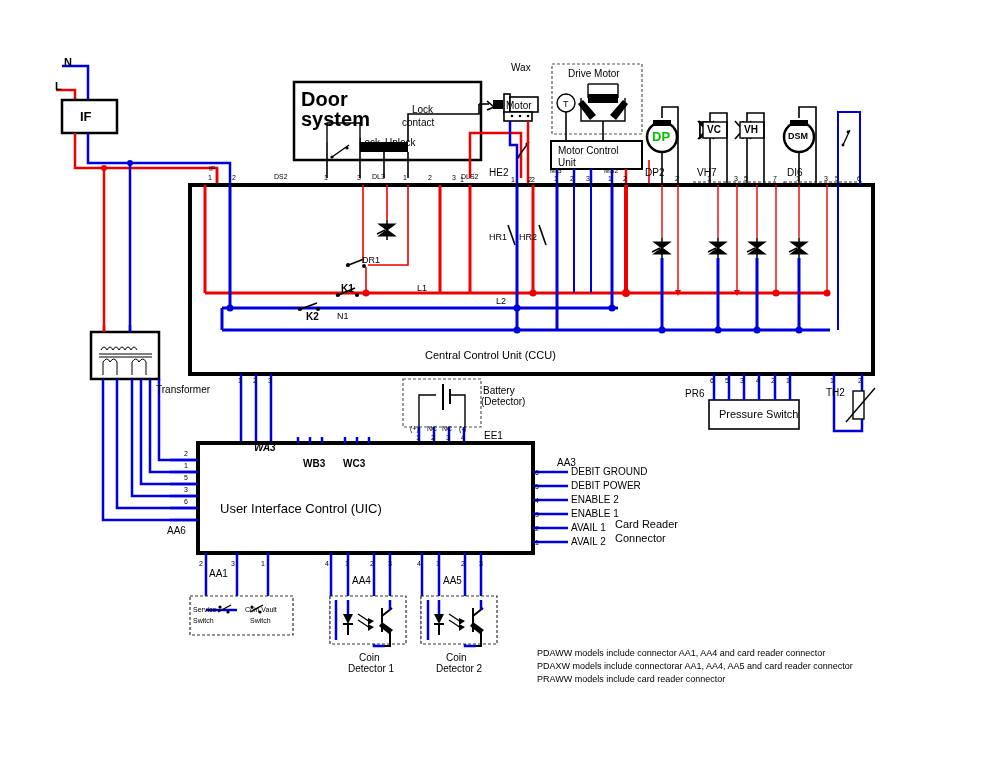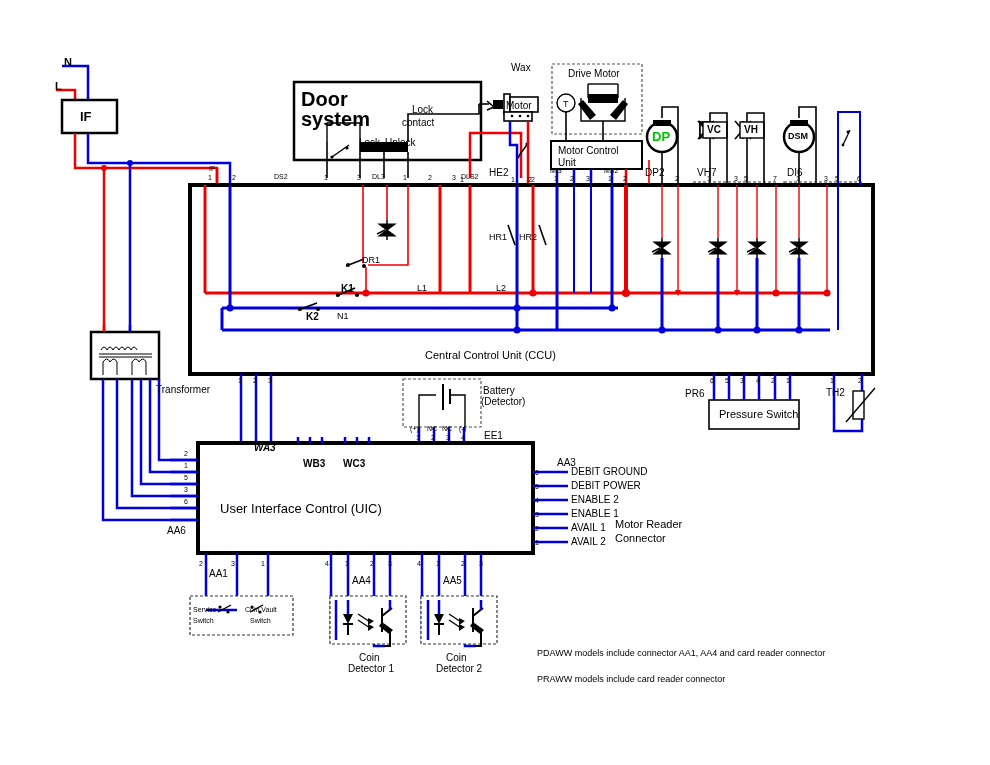--- a/index.html
+++ b/index.html
@@ -442,21 +442,21 @@
 <div class="lbl t8" style="left:787px;top:167px;text-align:center;">DI6</div>
 <div class="lbl t7" style="left:796px;top:175px;">1</div>
 <div class="lbl t7" style="left:824px;top:175px;">3</div>
 <div class="lbl t7" style="left:835px;top:175px;">5</div>
 <div class="lbl t7" style="left:857px;top:175px;">6</div>
 
 <div class="lbl t10 bold" style="left:341px;top:283px;">K1</div>
 <div class="lbl t10 bold" style="left:306px;top:311px;">K2</div>
 <div class="lbl t9" style="left:362px;top:255px;">DR1</div>
 <div class="lbl t9" style="left:417px;top:283px;">L1</div>
-<div class="lbl t9" style="left:462px;top:283px;padding-left:34px;">L2</div>
+<div class="lbl t9" style="left:462px;top:296px;padding-left:34px;">L2</div>
 <div class="lbl t9" style="left:337px;top:311px;">N1</div>
 <div class="lbl t9" style="left:489px;top:232px;">HR1</div>
 <div class="lbl t9" style="left:519px;top:232px;">HR2</div>
 <div class="lbl t11" style="left:425px;top:349px;">Central Control Unit (CCU)</div>
 
 <div class="lbl t7" style="left:238px;top:377px;">1</div>
 <div class="lbl t7" style="left:253px;top:377px;">2</div>
 <div class="lbl t7" style="left:268px;top:377px;">3</div>
 <div class="lbl t7" style="left:710px;top:377px;">6</div>
 <div class="lbl t7" style="left:725px;top:377px;">5</div>
@@ -503,21 +503,21 @@
 <div class="lbl t7" style="left:535px;top:483px;">5</div>
 <div class="lbl t8" style="left:571px;top:480px;">DEBIT POWER</div>
 <div class="lbl t7" style="left:535px;top:497px;">4</div>
 <div class="lbl t8" style="left:571px;top:494px;">ENABLE 2</div>
 <div class="lbl t7" style="left:535px;top:511px;">3</div>
 <div class="lbl t8" style="left:571px;top:508px;">ENABLE 1</div>
 <div class="lbl t7" style="left:535px;top:525px;">2</div>
 <div class="lbl t8" style="left:571px;top:522px;">AVAIL 1</div>
 <div class="lbl t7" style="left:535px;top:539px;">1</div>
 <div class="lbl t8" style="left:571px;top:536px;">AVAIL 2</div>
-<div class="lbl t11" style="left:615px;top:518px;">Motor Reader</div>
+<div class="lbl t11" style="left:615px;top:518px;">Card Reader</div>
 <div class="lbl t11" style="left:615px;top:532px;">Connector</div>
 
 <div class="lbl t7" style="left:199px;top:560px;">2</div>
 <div class="lbl t7" style="left:231px;top:560px;">3</div>
 <div class="lbl t7" style="left:261px;top:560px;">1</div>
 <div class="lbl t8" style="left:209px;top:568px;">AA1</div>
 <div class="lbl t7" style="left:325px;top:560px;">4</div>
 <div class="lbl t7" style="left:345px;top:560px;">1</div>
 <div class="lbl t7" style="left:370px;top:560px;">2</div>
 <div class="lbl t7" style="left:388px;top:560px;">3</div>
@@ -532,15 +532,16 @@
 <div class="lbl t7" style="left:193px;top:617px;">Switch</div>
 <div class="lbl t7" style="left:245px;top:606px;">Coin Vault</div>
 <div class="lbl t7" style="left:250px;top:617px;">Switch</div>
 
 <div class="lbl t8" style="left:359px;top:652px;">Coin</div>
 <div class="lbl t8" style="left:348px;top:663px;">Detector 1</div>
 <div class="lbl t8" style="left:446px;top:652px;">Coin</div>
 <div class="lbl t8" style="left:436px;top:663px;">Detector 2</div>
 
 <div class="lbl t9" style="left:537px;top:648px;">PDAWW models include connector AA1, AA4 and card reader connector</div>
+<div class="lbl t9" style="left:537px;top:661px;">PDAXW models include connectorar AA1, AA4, AA5 and card reader connector</div>
 <div class="lbl t9" style="left:537px;top:674px;">PRAWW models include card reader connector</div>
 
 </div>
 
 </body></html>

